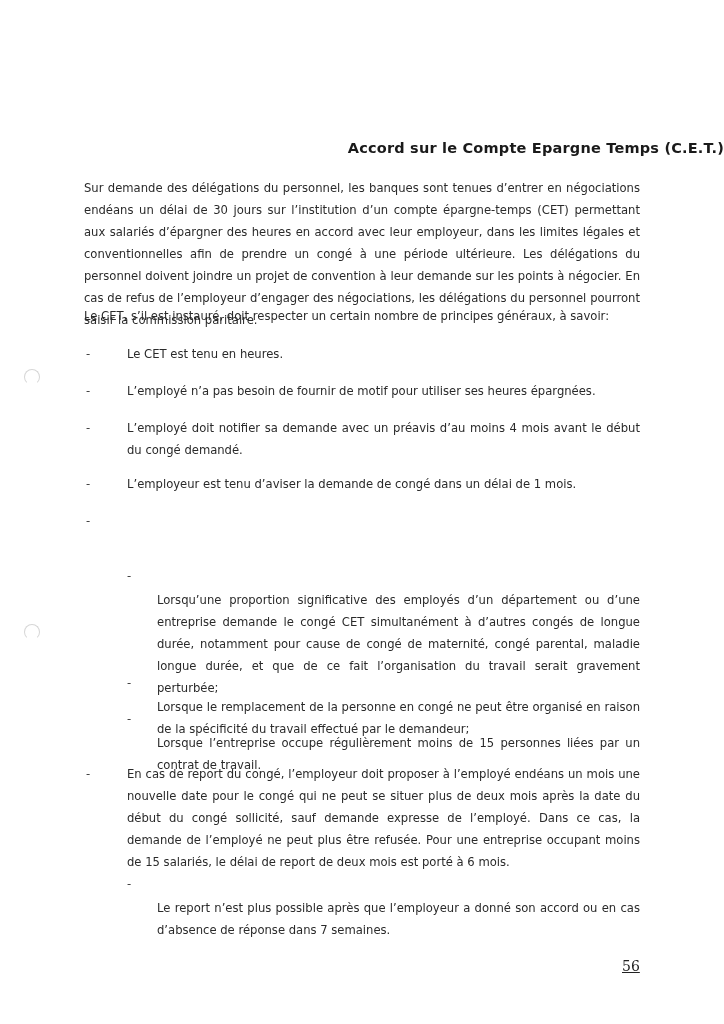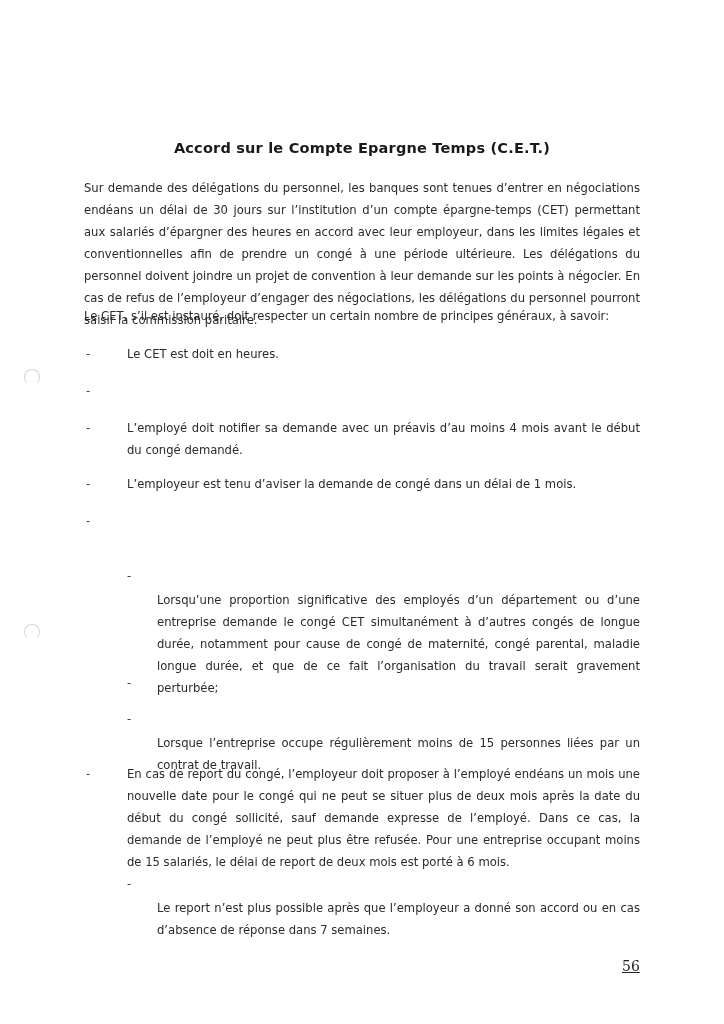--- a/index.html
+++ b/index.html
@@ -1,19 +1,19 @@
 <!DOCTYPE html>
 <html><head>
 <meta charset="utf-8">
 <style>
   html, body { margin: 0; padding: 0; background: #ffffff; }
   body { width: 724px; height: 1024px; position: relative; overflow: hidden;
          font-family: "DejaVu Sans", sans-serif; color: #222; }
   .page { position: absolute; left: 0; top: 0; width: 724px; height: 1024px; }
-  .title { position: absolute; top: 140px; left: 0; width: 724px; text-align: center;
+  .title { position: absolute; top: 140px; left: 0; width: 724px; text-align: right;
            font-size: 14.5px; font-weight: 600; letter-spacing: 0.2px; color: #1a1a1a; }
   .body-text { position: absolute; left: 84px; width: 556px; font-size: 11.6px; line-height: 22px;
                text-align: justify; color: #2a2a2a; }
   .p1 { top: 177px; }
   .p2 { top: 305px; }
   .item { position: absolute; font-size: 11.6px; line-height: 22px; text-align: justify; color: #2a2a2a; }
   .dash { position: absolute; font-size: 11.6px; line-height: 22px; color: #444; }
   .l1 { left: 127px; width: 513px; }
   .l2 { left: 157px; width: 483px; margin-top: 24px; }
   .pagenum { position: absolute; left: 622px; top: 958px; font-family: "DejaVu Serif", serif;
@@ -29,36 +29,38 @@
   <div class="hole" style="left:24px; top:369px;"></div>
   <div class="hole" style="left:24px; top:624px;"></div>
 
   <div class="title">Accord sur le Compte Epargne Temps (C.E.T.)</div>
 
   <div class="body-text p1">Sur demande des délégations du personnel, les banques sont tenues d’entrer en négociations endéans un délai de 30 jours sur l’institution d’un compte épargne-temps (CET) permettant aux salariés d’épargner des heures en accord avec leur employeur, dans les limites légales et conventionnelles afin de prendre un congé à une période ultérieure. Les délégations du personnel doivent joindre un projet de convention à leur demande sur les points à négocier. En cas de refus de l’employeur d’engager des négociations, les délégations du personnel pourront saisir la commission paritaire.</div>
 
   <div class="body-text p2">Le CET, s’il est instauré, doit respecter un certain nombre de principes généraux, à savoir:</div>
 
   <span class="dash" style="left:86px; top:343px;">-</span>
-  <div class="item l1" style="top:343px;">Le CET est doit en heures.</div>
+  <div class="item l1" style="top:343px;">Le CET est tenu en heures.</div>
 
   <span class="dash" style="left:86px; top:380px;">-</span>
+  <div class="item l1" style="top:380px;">L’employé n’a pas besoin de fournir de motif pour utiliser ses heures épargnées.</div>
 
   <span class="dash" style="left:86px; top:417px;">-</span>
   <div class="item l1" style="top:417px;">L’employé doit notifier sa demande avec un préavis d’au moins 4 mois avant le début du congé demandé.</div>
 
   <span class="dash" style="left:86px; top:473px;">-</span>
   <div class="item l1" style="top:473px;">L’employeur est tenu d’aviser la demande de congé dans un délai de 1 mois.</div>
 
   <span class="dash" style="left:86px; top:510px;">-</span>
 
   <span class="dash" style="left:127px; top:565px;">-</span>
   <div class="item l2" style="top:565px;">Lorsqu’une proportion significative des employés d’un département ou d’une entreprise demande le congé CET simultanément à d’autres congés de longue durée, notamment pour cause de congé de maternité, congé parental, maladie longue durée, et que de ce fait l’organisation du travail serait gravement perturbée;</div>
 
   <span class="dash" style="left:127px; top:672px;">-</span>
+  <div class="item l2" style="top:672px;">Lorsque le remplacement de la personne en congé ne peut être organisé en raison de la spécificité du travail effectué par le demandeur;</div>
 
   <span class="dash" style="left:127px; top:708px;">-</span>
   <div class="item l2" style="top:708px;">Lorsque l’entreprise occupe régulièrement moins de 15 personnes liées par un contrat de travail.</div>
 
   <span class="dash" style="left:86px; top:763px;">-</span>
   <div class="item" style="left:127px; width:513px; top:763px;">En cas de report du congé, l’employeur doit proposer à l’employé endéans un mois une nouvelle date pour le congé qui ne peut se situer plus de deux mois après la date du début du congé sollicité, sauf demande expresse de l’employé. Dans ce cas, la demande de l’employé ne peut plus être refusée. Pour une entreprise occupant moins de 15 salariés, le délai de report de deux mois est porté à 6 mois.</div>
 
   <span class="dash" style="left:127px; top:873px;">-</span>
   <div class="item l2" style="top:873px;">Le report n’est plus possible après que l’employeur a donné son accord ou en cas d’absence de réponse dans 7 semaines.</div>
 

